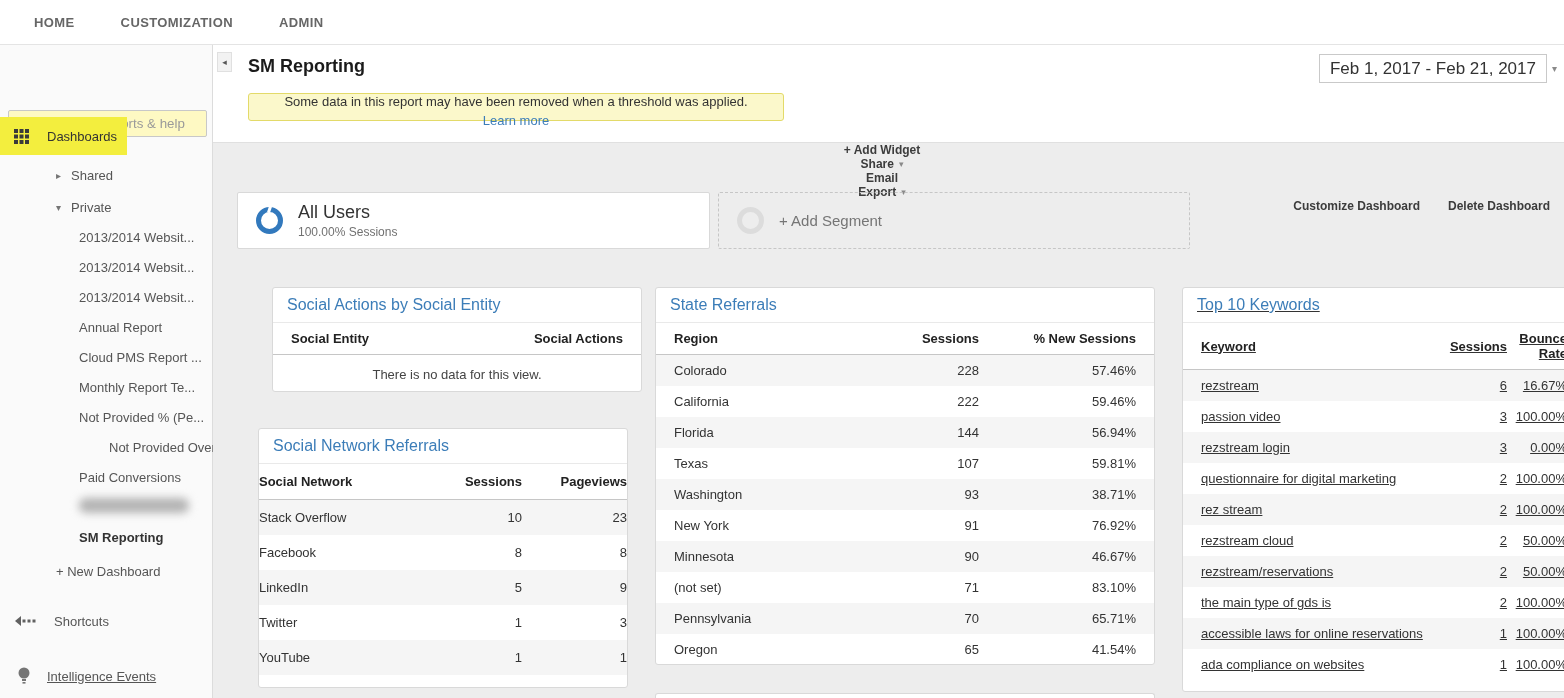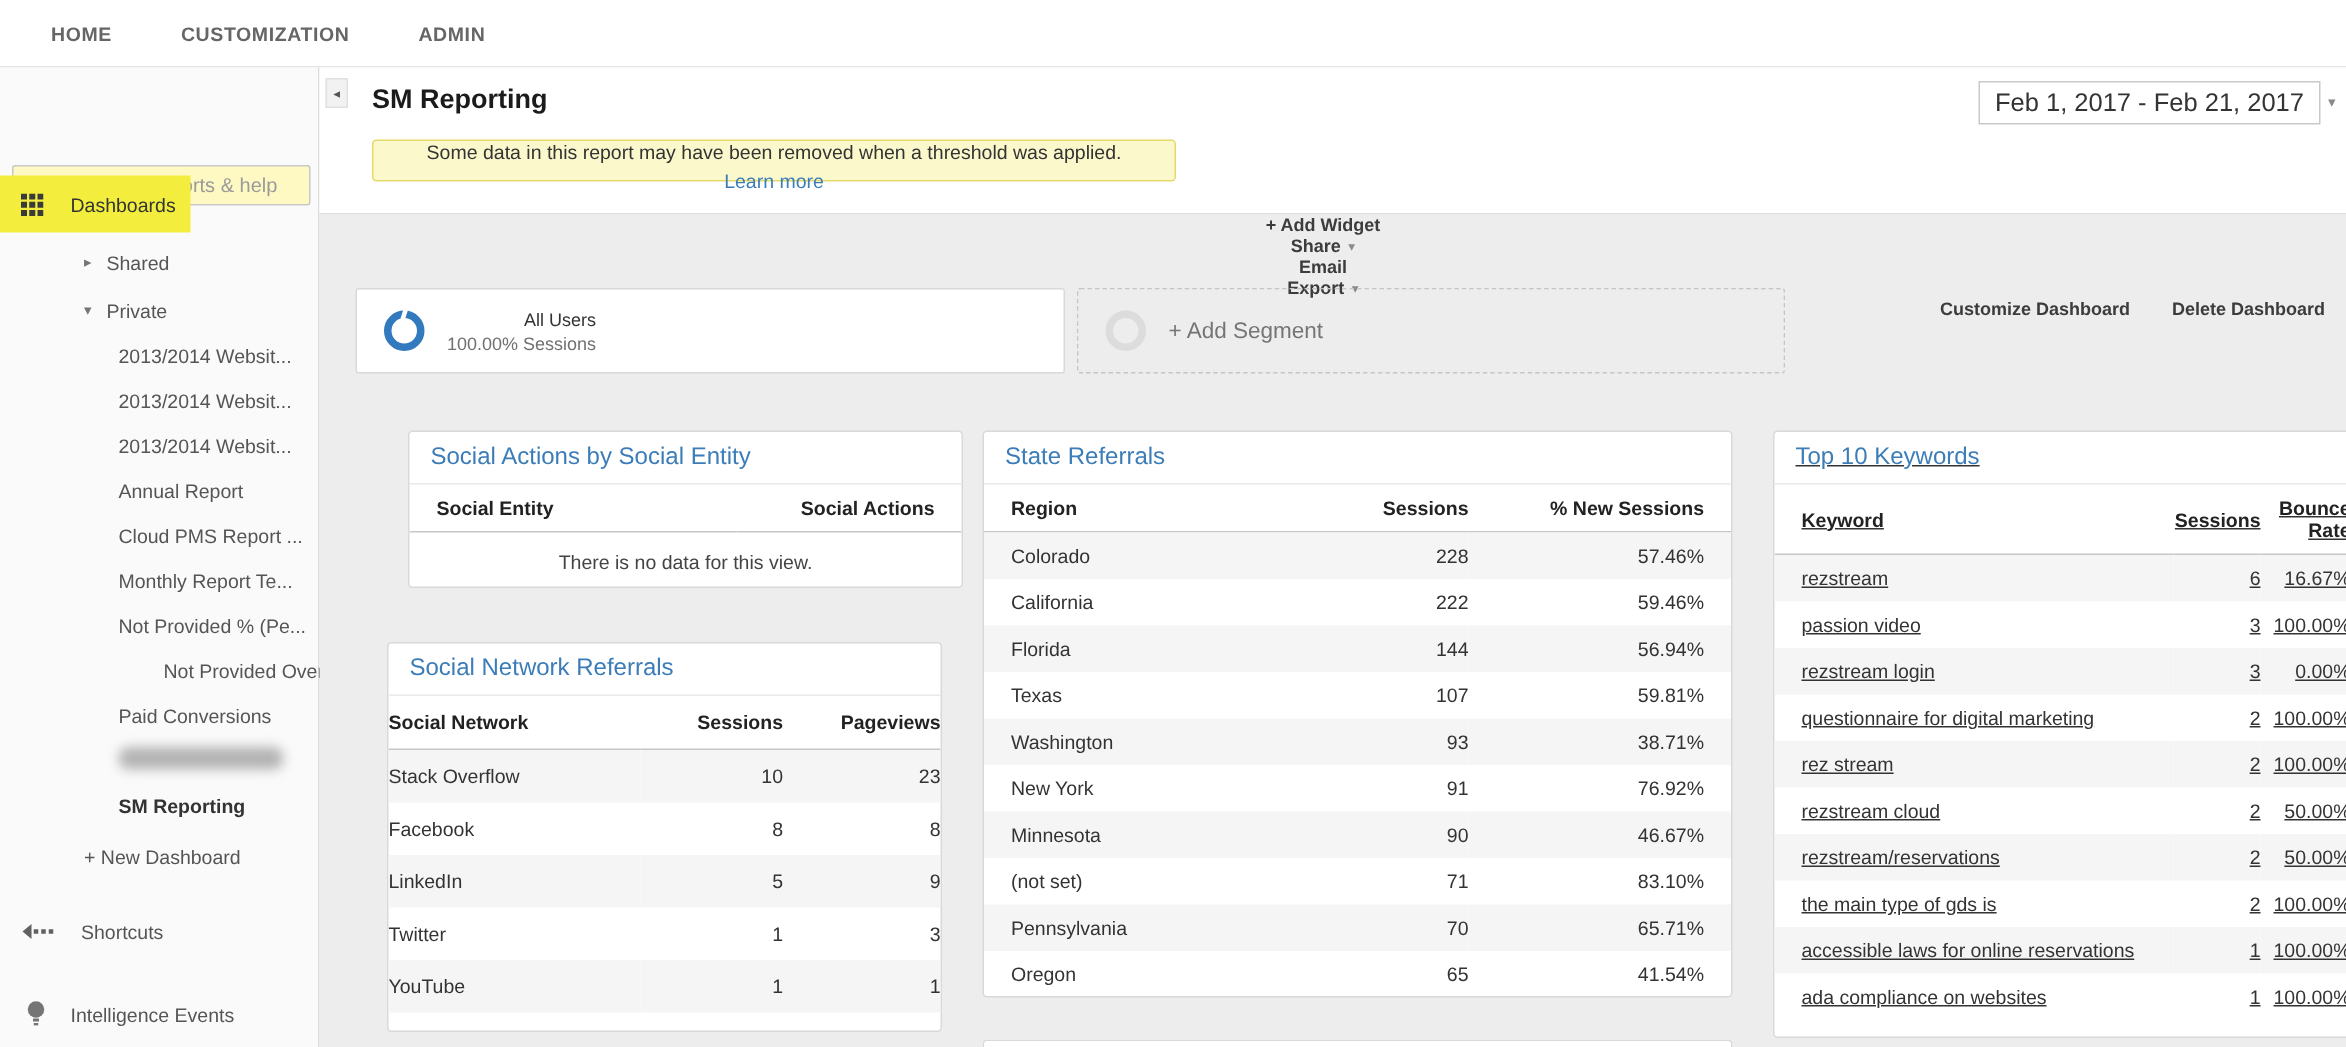--- a/index.html
+++ b/index.html
@@ -60,21 +60,21 @@
     border:1px solid #d9d9d9; border-radius:2px; display:flex; align-items:center; gap:15px;
     padding-left:18px; cursor:pointer; }
   .seg-add { position:absolute; left:505px; top:147px; width:472px; height:57px;
     border:1px dashed #c6c6c6; border-radius:2px; display:flex; align-items:center; gap:15px;
     padding-left:18px; color:#757575; font-size:15px; cursor:pointer; }
   .ring { width:27px; height:27px; border-radius:50%; position:relative; flex:0 0 auto; }
   .ring.blue { border:5px solid #3279BD; }
   .ring.blue::after { content:""; position:absolute; left:7px; top:-6px; width:3px; height:7px;
     background:#fff; transform:rotate(18deg); }
   .ring.gray { border:5px solid #dcdcdc; }
-  .seg-title { font-size:12px; color:#333;text-align:right; }
+  .seg-title { font-size:18px; color:#333; }
   .seg-sub { font-size:12px; color:#717171; margin-top:2px; }
   
   .widget { position:absolute; background:#fff; border:1px solid #d9d9d9; border-radius:3px; overflow:hidden; }
   .w-title { height:35px; display:flex; align-items:center; padding:0 14px; font-size:16px;
     color:#3C7DB8; border-bottom:1px solid #e9e9e9; cursor:pointer; }
   .w-table { display:table; width:100%; table-layout:fixed; }
   .w-row { display:table-row; }
   .w-table .w-row:nth-child(even) { background:#f5f5f5; }
   .w-cell { display:table-cell; vertical-align:middle; font-size:13px; color:#333;
     text-align:right; padding:8px 0; line-height:15px; }
@@ -185,21 +185,21 @@
     <span class="icon">
       <svg width="22" height="12" viewBox="0 0 22 12">
           <path d="M7 1 L1 6 L7 11 Z" fill="#616161"></path>
           <rect x="8.5" y="4.5" width="3" height="3" fill="#616161"></rect>
           <rect x="13.5" y="4.5" width="3" height="3" fill="#616161"></rect>
           <rect x="18.5" y="4.5" width="3" height="3" fill="#616161"></rect>
         </svg>
     </span>
     <span>Shortcuts</span>
   </div>
-  <div class="side-util" style="top:619px; padding-left:17px; gap:16px;">
+  <div class="side-util" style="top:619px; padding-left:17px; gap:16px;text-decoration:underline;">
     <span class="icon">
       <svg width="14" height="18" viewBox="0 0 14 18">
           <circle cx="7" cy="6" r="5.5" fill="#757575"></circle>
           <rect x="5" y="12" width="4" height="2" fill="#757575"></rect>
           <rect x="5.5" y="15" width="3" height="1.6" fill="#757575"></rect>
         </svg>
     </span>
     <span>Intelligence Events</span>
   </div>
 </div>

